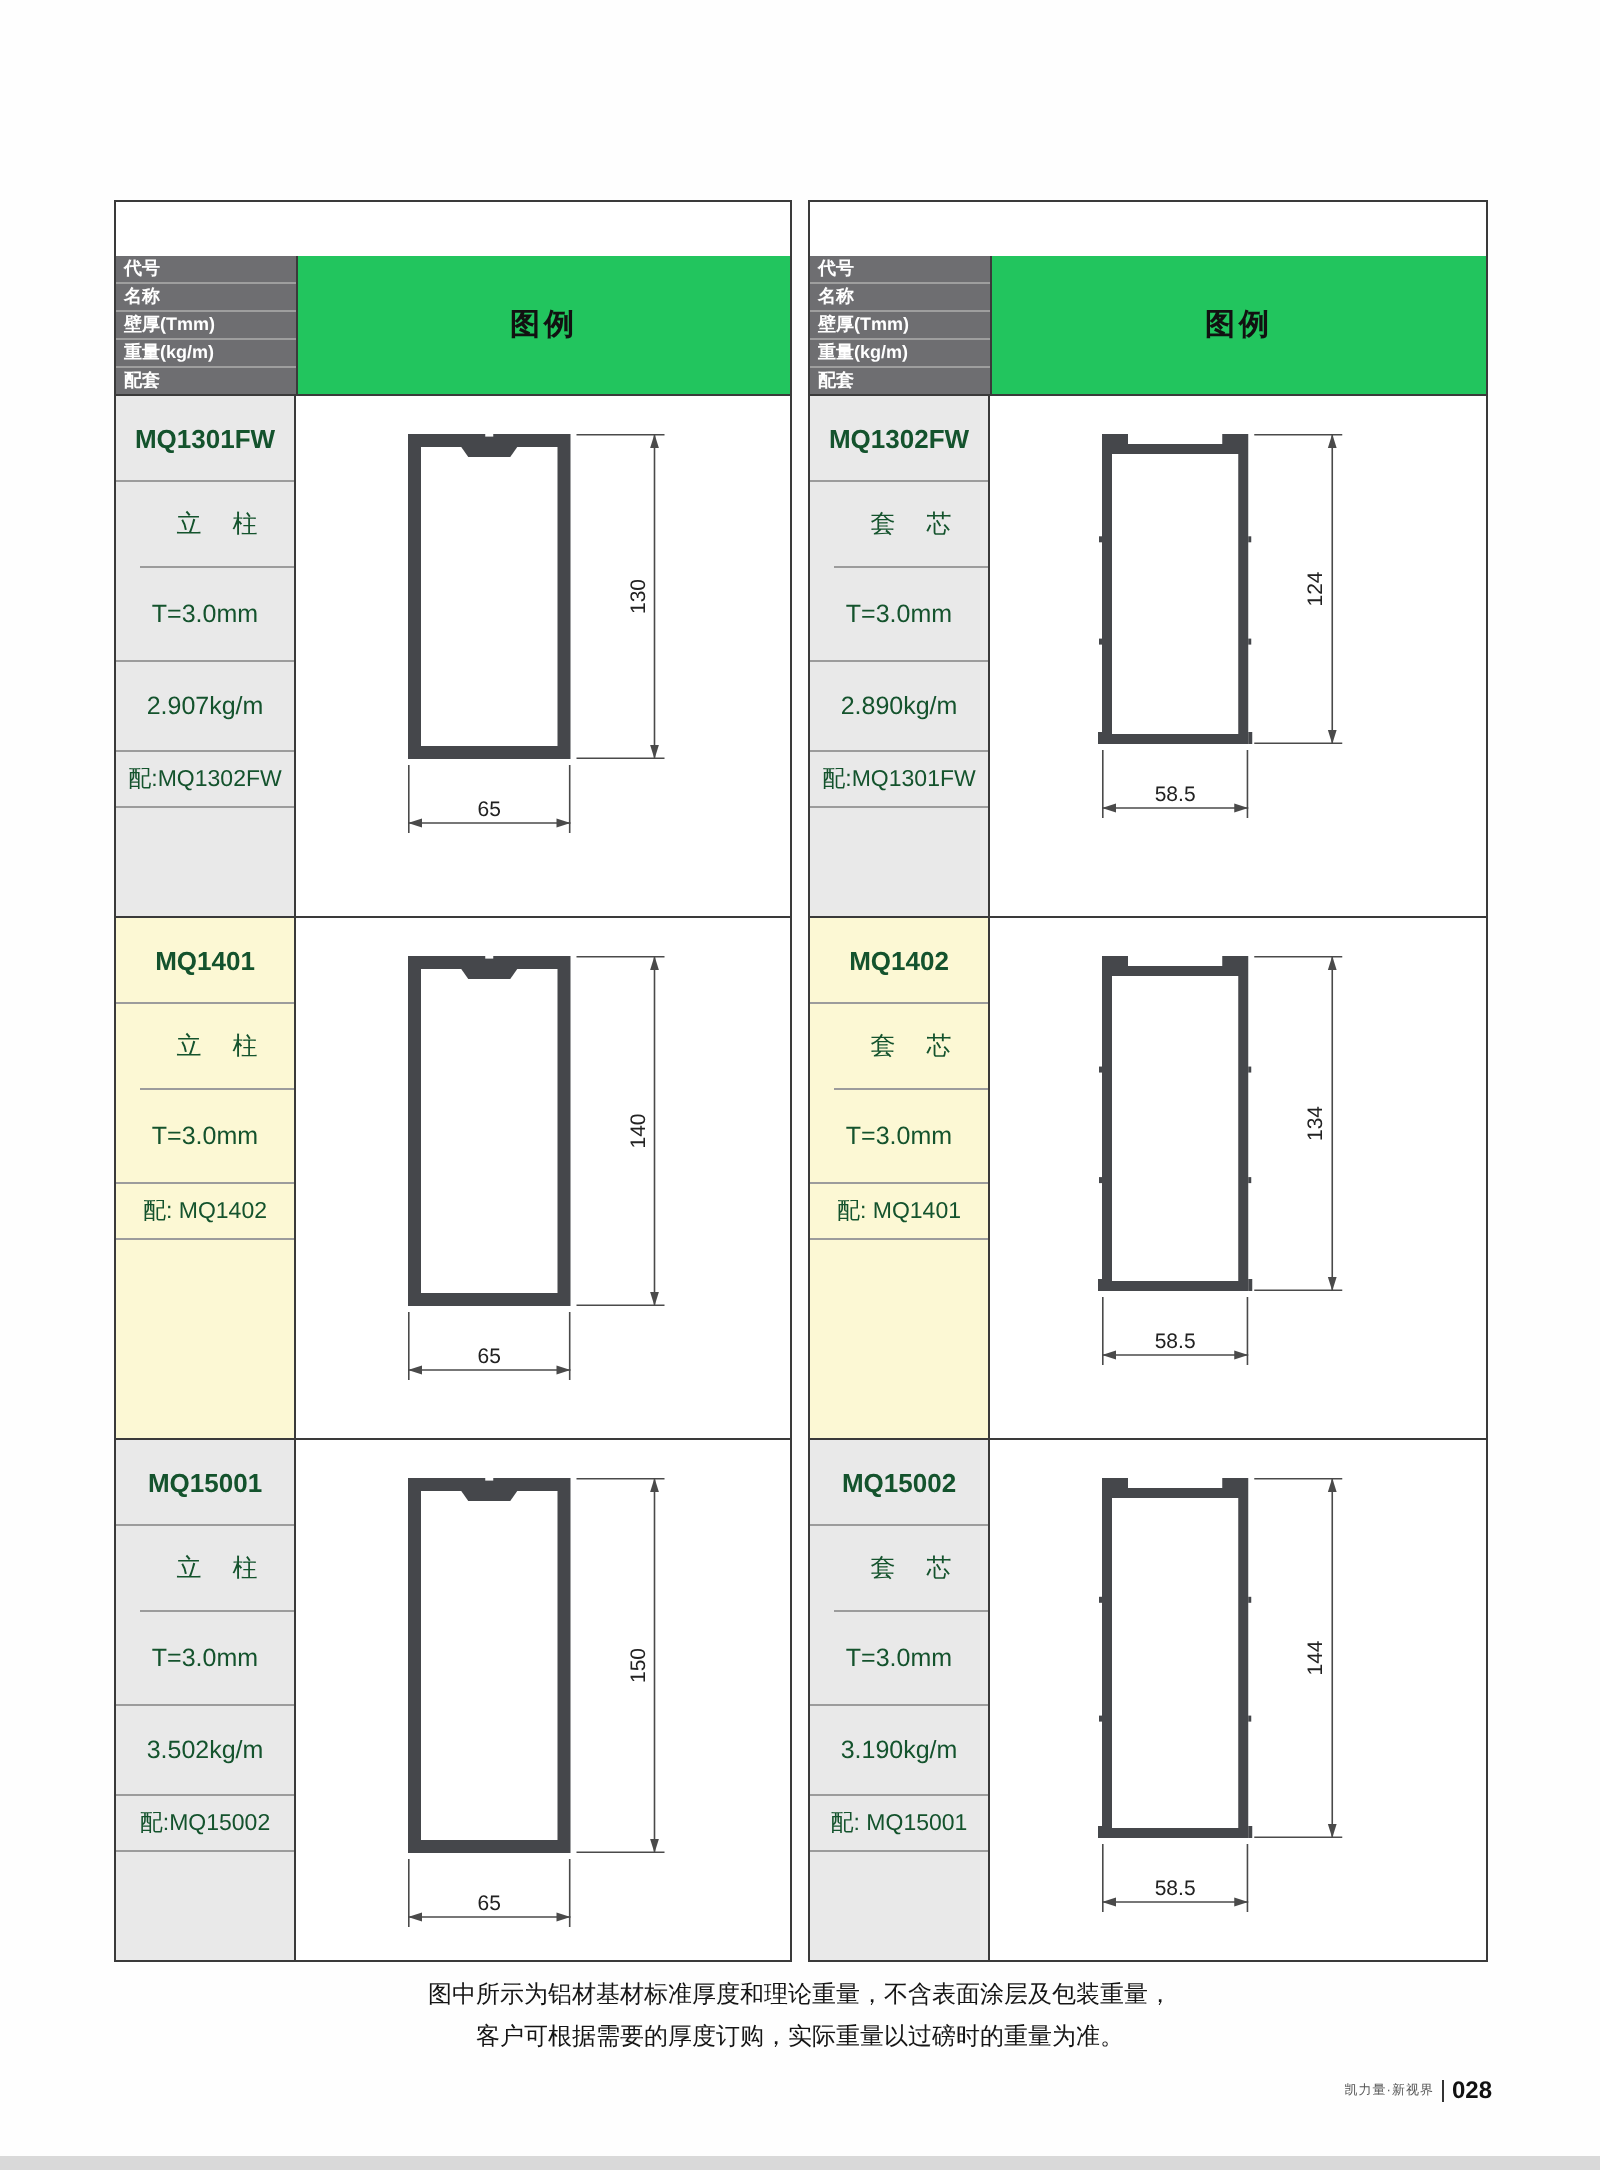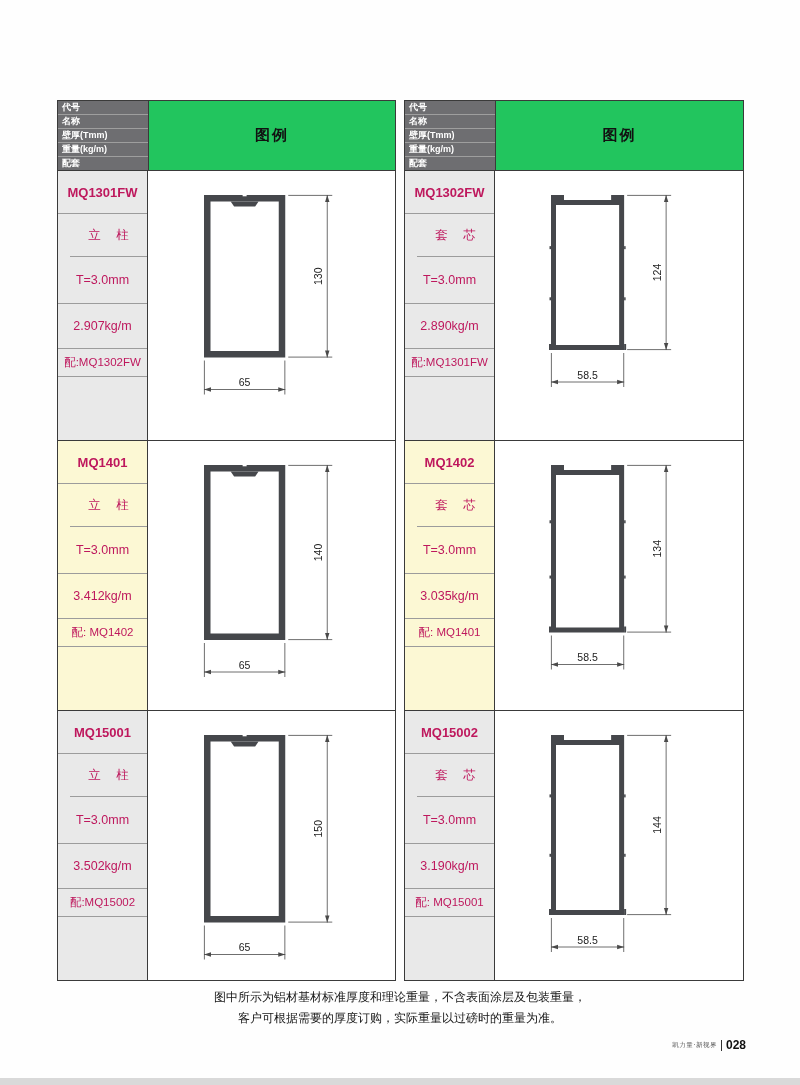--- a/index.html
+++ b/index.html
@@ -10,40 +10,40 @@
     color:#1c1c1c;
   }
   .ptable{
     position:absolute;top:100px;height:881px;
     background:#fff;border:1px solid #3a3a3a;
     display:flex;flex-direction:column;box-sizing:border-box;
   }
   .ptable.left{left:57px;width:339px;}
   .ptable.right{left:404px;width:340px;}
 
-  .phead{flex:0 0 67px;display:flex;border-bottom:1px solid #3a3a3a;}
+  .phead{flex:0 0 67px;display:flex;border-bottom:1px solid #3a3a3a;margin-top:27px;}
   .phead-labels{width:90px;background:#6e6e71;display:flex;flex-direction:column;box-sizing:border-box;}
   .phead-labels .hrow{
     flex:1;display:flex;align-items:center;padding-left:4px;
     color:#fff;font-size:9px;font-weight:bold;border-bottom:1px solid #9e9e9e;box-sizing:border-box;
   }
   .phead-labels .hrow:last-child{border-bottom:none;}
   .phead-legend{
     flex:1;background:#22c55e;border-left:1px solid #3a3a3a;
     display:flex;align-items:center;justify-content:center;
     font-size:15px;font-weight:bold;letter-spacing:2px;color:#111;
   }
 
   .pblock{flex:1;display:flex;border-bottom:1px solid #3a3a3a;min-height:0;}
   .pblock:last-child{border-bottom:none;}
   .plabels{width:90px;background:#e9e9e9;border-right:1px solid #3a3a3a;display:flex;flex-direction:column;box-sizing:border-box;}
   .pblock.hl .plabels{background:#fcf8d4;}
   .cell{
     display:flex;align-items:center;justify-content:center;text-align:center;
-    border-bottom:1px solid #9c9c9c;box-sizing:border-box;font-size:12.5px;color:#be185d;
+    border-bottom:1px solid #9c9c9c;box-sizing:border-box;font-size:12.5px;color:#14532d;
   }
   .c-code{height:43px;font-weight:bold;font-size:13px;}
   .c-name{height:43px;letter-spacing:6px;padding-left:6px;margin-left:12px;}
   .c-thk{height:47px;}
   .c-wt{height:45px;}
   .c-match{height:28px;font-size:11.5px;}
   .c-fill{flex:1;border-bottom:none;}
   .pdraw{flex:1;background:#fff;display:flex;align-items:center;justify-content:center;}
 
   .footnote{
@@ -101,21 +101,20 @@
           <text x="72.625" y="199" text-anchor="middle" font-size="10.5" fill="#222" font-family="Liberation Sans, DejaVu Sans, sans-serif">65</text>
         </svg>
     </div>
   </div>
 
   <div class="pblock hl">
     <div class="plabels">
       <div class="cell c-code">MQ1401</div>
       <div class="cell c-name">立 柱</div>
       <div class="cell c-thk">T=3.0mm</div>
-      <div class="cell c-wt">3.412kg/m</div>
       <div class="cell c-match">配: MQ1402</div>
       <div class="cell c-fill"></div>
     </div>
     <div class="pdraw">
       <svg viewBox="0 0 200 238" width="200" height="238">
           <path d="M32,8 h81.25 v175 h-81.25 Z M38.5,14.5 h68.25 v162 h-68.25 Z" fill="#45474b" fill-rule="evenodd"></path>
           <path d="M58.625,14.5 h28 l-3.5,5 h-21 Z" fill="#45474b"></path>
           <rect x="70.625" y="7.3" width="4" height="2" fill="#fff"></rect>
           <line x1="116.25" y1="8.4" x2="160.25" y2="8.4" stroke="#4a4a4a" stroke-width="0.8"></line>
           <line x1="116.25" y1="182.6" x2="160.25" y2="182.6" stroke="#4a4a4a" stroke-width="0.8"></line>
@@ -208,21 +207,20 @@
           <text x="68.5625" y="191.5" text-anchor="middle" font-size="10.5" fill="#222" font-family="Liberation Sans, DejaVu Sans, sans-serif">58.5</text>
         </svg>
     </div>
   </div>
 
   <div class="pblock hl">
     <div class="plabels">
       <div class="cell c-code">MQ1402</div>
       <div class="cell c-name">套 芯</div>
       <div class="cell c-thk">T=3.0mm</div>
-      <div class="cell c-wt">3.035kg/m</div>
       <div class="cell c-match">配: MQ1401</div>
       <div class="cell c-fill"></div>
     </div>
     <div class="pdraw">
       <svg viewBox="0 0 200 238" width="200" height="238">
           <path d="M32,8 H45 V13 H92.125 V8 H105.125 V175.5 H32 Z M37,18 H100.125 V170.5 H37 Z" fill="#45474b" fill-rule="evenodd"></path>
           <rect x="30" y="169.5" width="2" height="6" fill="#45474b"></rect>
           <rect x="105.125" y="169.5" width="2" height="6" fill="#45474b"></rect>
           <rect x="30.5" y="63.275000000000006" width="1.5" height="3" fill="#45474b"></rect>
           <rect x="105.125" y="63.275000000000006" width="1.5" height="3" fill="#45474b"></rect>

